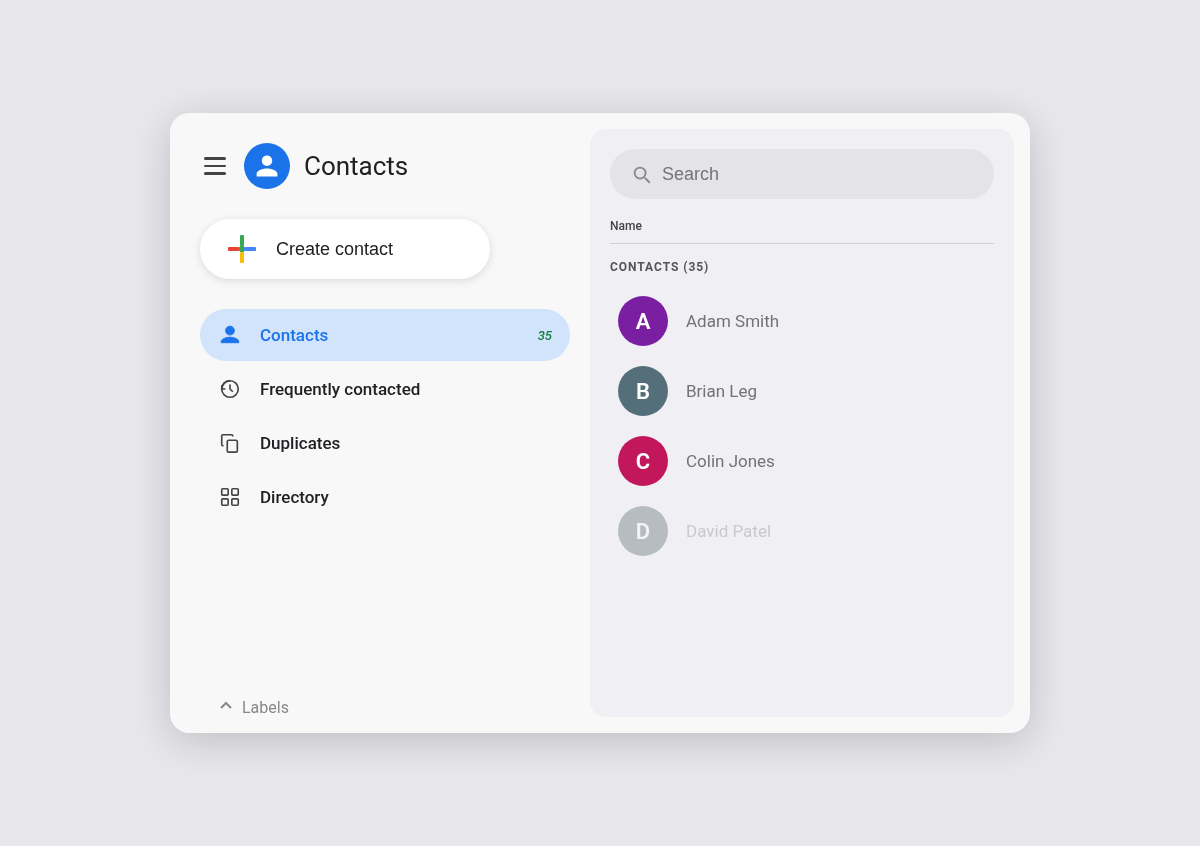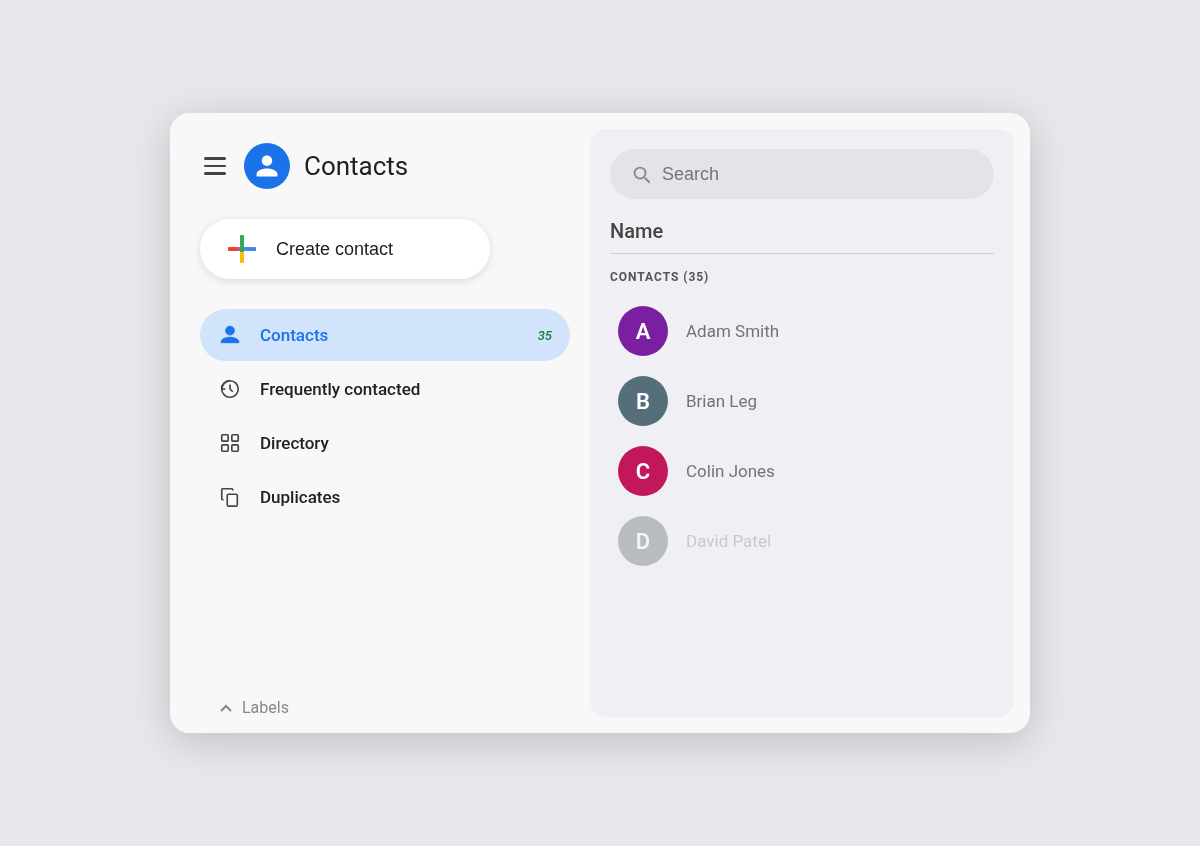--- a/index.html
+++ b/index.html
@@ -153,21 +153,21 @@
       font-weight: 500;
       color: #15803d;
       font-style: italic;
     }
 
     
     .labels-footer {
       margin-top: auto;
       padding: 16px 18px;
       display: flex;
-      align-items: flex-end;
+      align-items: flex-start;
       gap: 8px;
       color: #888;
       font-size: 16px;
       cursor: pointer;
     }
     .labels-footer svg {
       width: 16px;
       height: 16px;
     }
 
@@ -208,21 +208,21 @@
     }
 
     
     .contact-list-area {
       flex: 1;
       padding: 20px 20px 0 20px;
       overflow: hidden;
     }
 
     .col-header {
-      font-size: 20px;
+      font-size: 12px;
       font-weight: 500;
       color: #444;
       padding-bottom: 10px;
       border-bottom: 1px solid #d0d0d4;
       margin-bottom: 12px;
     }
 
     .section-label {
       font-size: 12px;
       font-weight: 700;
@@ -323,39 +323,39 @@
             <path d="M3 12 A9 9 0 0 1 12 3" stroke-width="2" fill="none"></path>
             <polyline points="3,8 3,12 7,12" fill="none"></polyline>
           </svg>
         </div>
         <span class="nav-label">Frequently contacted</span>
       </div>
 
       <div class="nav-item">
         <div class="nav-icon">
           <svg viewBox="0 0 24 24" fill="none" stroke="#444" stroke-width="1.8">
+            <rect x="9" y="9" width="11" height="13" rx="1.5"></rect>
+            <path d="M5 15H4a1 1 0 0 1-1-1V4a1 1 0 0 1 1-1h10a1 1 0 0 1 1 1v1"></path>
+          </svg>
+        </div>
+        <span class="nav-label">Duplicates</span>
+      </div>
+
+      <div class="nav-item">
+        <div class="nav-icon">
+          <svg viewBox="0 0 24 24" fill="none" stroke="#444" stroke-width="1.8">
             <rect x="3" y="3" width="7" height="7" rx="1"></rect>
             <rect x="14" y="3" width="7" height="7" rx="1"></rect>
             <rect x="3" y="14" width="7" height="7" rx="1"></rect>
             <rect x="14" y="14" width="7" height="7" rx="1"></rect>
           </svg>
         </div>
         <span class="nav-label">Directory</span>
       </div>
 
-      <div class="nav-item">
-        <div class="nav-icon">
-          <svg viewBox="0 0 24 24" fill="none" stroke="#444" stroke-width="1.8">
-            <rect x="9" y="9" width="11" height="13" rx="1.5"></rect>
-            <path d="M5 15H4a1 1 0 0 1-1-1V4a1 1 0 0 1 1-1h10a1 1 0 0 1 1 1v1"></path>
-          </svg>
-        </div>
-        <span class="nav-label">Duplicates</span>
-      </div>
-
     </div>
 
     <div class="labels-footer">
       <svg viewBox="0 0 16 16" fill="none" stroke="#888" stroke-width="2">
         <polyline points="3,10 8,5 13,10"></polyline>
       </svg>
       <span>Labels</span>
     </div>
 
   </div>

